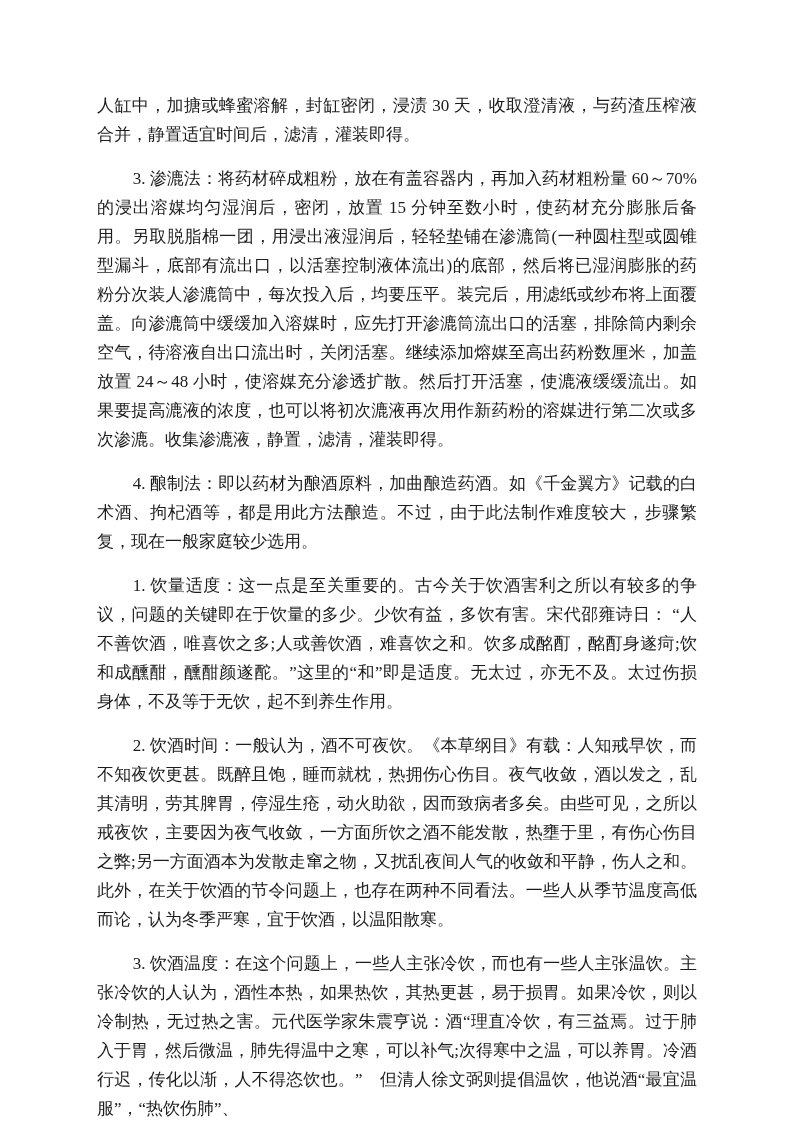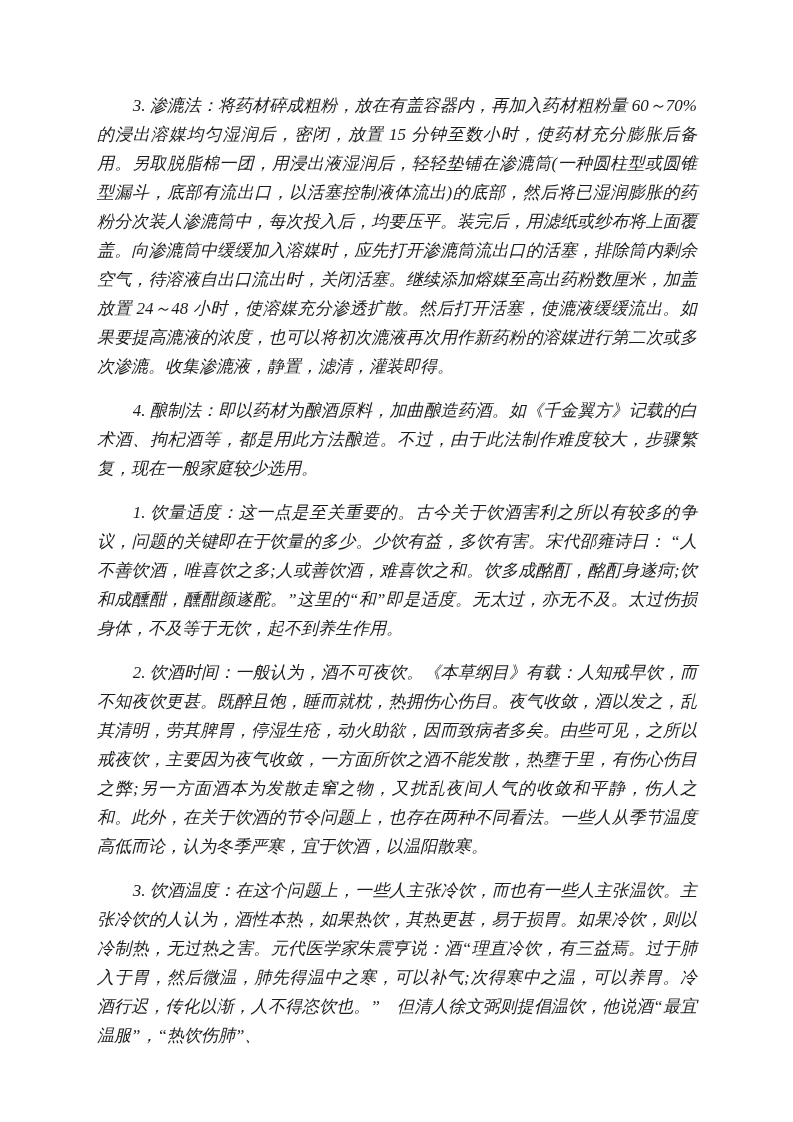--- a/index.html
+++ b/index.html
@@ -24,30 +24,30 @@
     line-height: 29px;
     color: #1c1c1c;
     text-align: justify;
   }
   .para {
     margin: 0 0 15px 0;
     padding: 0;
   }
   .para.indent {
     text-indent: 2.1em;
-    font-style: italic;
   }
   .para.heading {
     text-indent: 0;
   }
 </style>
 </head>
 <body>
 
 <div class="page">
   <div class="content">
+    <p class="para">人缸中，加搪或蜂蜜溶解，封缸密闭，浸渍 30 天，收取澄清液，与药渣压榨液合并，静置适宜时间后，滤清，灌装即得。</p>
     <p class="para indent">3. 渗漉法：将药材碎成粗粉，放在有盖容器内，再加入药材粗粉量 60～70%的浸出溶媒均匀湿润后，密闭，放置 15 分钟至数小时，使药材充分膨胀后备用。另取脱脂棉一团，用浸出液湿润后，轻轻垫铺在渗漉筒(一种圆柱型或圆锥型漏斗，底部有流出口，以活塞控制液体流出)的底部，然后将已湿润膨胀的药粉分次装人渗漉筒中，每次投入后，均要压平。装完后，用滤纸或纱布将上面覆盖。向渗漉筒中缓缓加入溶媒时，应先打开渗漉筒流出口的活塞，排除筒内剩余空气，待溶液自出口流出时，关闭活塞。继续添加熔媒至高出药粉数厘米，加盖放置 24～48 小时，使溶媒充分渗透扩散。然后打开活塞，使漉液缓缓流出。如果要提高漉液的浓度，也可以将初次漉液再次用作新药粉的溶媒进行第二次或多次渗漉。收集渗漉液，静置，滤清，灌装即得。</p>
     <p class="para indent">4. 酿制法：即以药材为酿酒原料，加曲酿造药酒。如《千金翼方》记载的白术酒、拘杞酒等，都是用此方法酿造。不过，由于此法制作难度较大，步骤繁复，现在一般家庭较少选用。</p>
     <p class="para indent">1. 饮量适度：这一点是至关重要的。古今关于饮酒害利之所以有较多的争议，问题的关键即在于饮量的多少。少饮有益，多饮有害。宋代邵雍诗日： “人不善饮酒，唯喜饮之多;人或善饮酒，难喜饮之和。饮多成酩酊，酩酊身遂疴;饮和成醺酣，醺酣颜遂酡。”这里的“和”即是适度。无太过，亦无不及。太过伤损身体，不及等于无饮，起不到养生作用。</p>
     <p class="para indent">2. 饮酒时间：一般认为，酒不可夜饮。《本草纲目》有载：人知戒早饮，而不知夜饮更甚。既醉且饱，睡而就枕，热拥伤心伤目。夜气收敛，酒以发之，乱其清明，劳其脾胃，停湿生疮，动火助欲，因而致病者多矣。由些可见，之所以戒夜饮，主要因为夜气收敛，一方面所饮之酒不能发散，热壅于里，有伤心伤目之弊;另一方面酒本为发散走窜之物，又扰乱夜间人气的收敛和平静，伤人之和。此外，在关于饮酒的节令问题上，也存在两种不同看法。一些人从季节温度高低而论，认为冬季严寒，宜于饮酒，以温阳散寒。</p>
     <p class="para indent">3. 饮酒温度：在这个问题上，一些人主张冷饮，而也有一些人主张温饮。主张冷饮的人认为，酒性本热，如果热饮，其热更甚，易于损胃。如果冷饮，则以冷制热，无过热之害。元代医学家朱震亨说：酒“理直冷饮，有三益焉。过于肺入于胃，然后微温，肺先得温中之寒，可以补气;次得寒中之温，可以养胃。冷酒行迟，传化以渐，人不得恣饮也。”　但清人徐文弼则提倡温饮，他说酒“最宜温服”，“热饮伤肺”、</p>
   </div>
 </div>
 
 </body></html>

